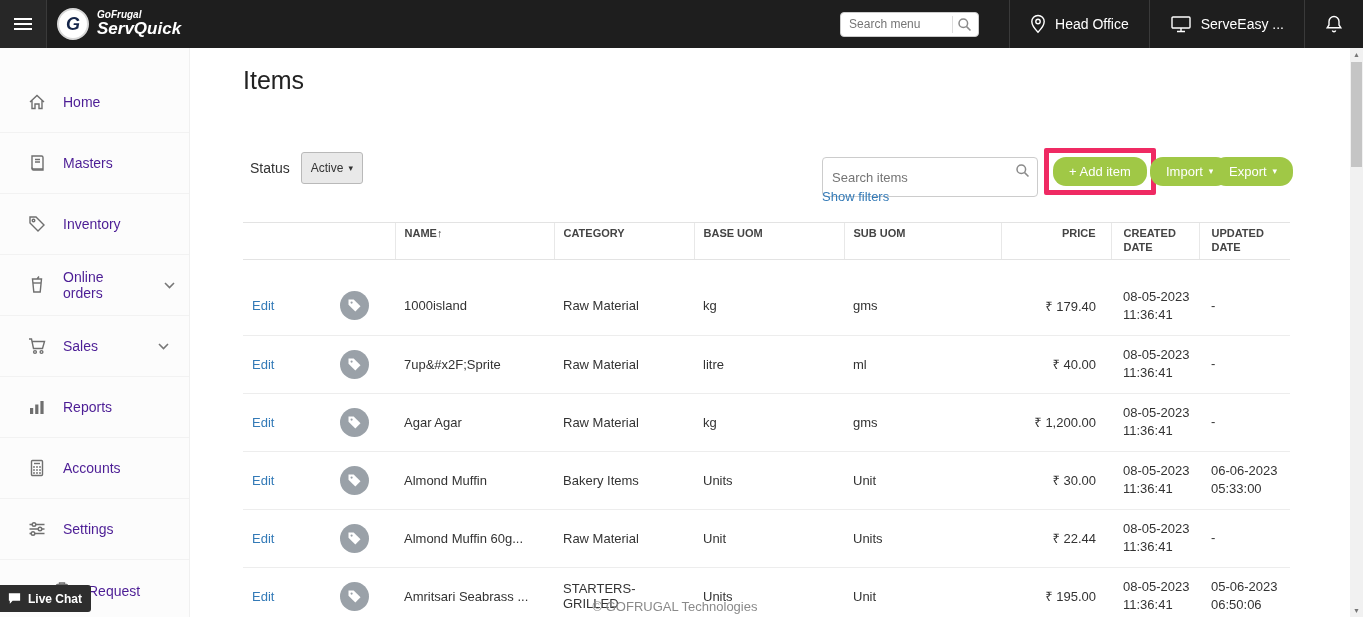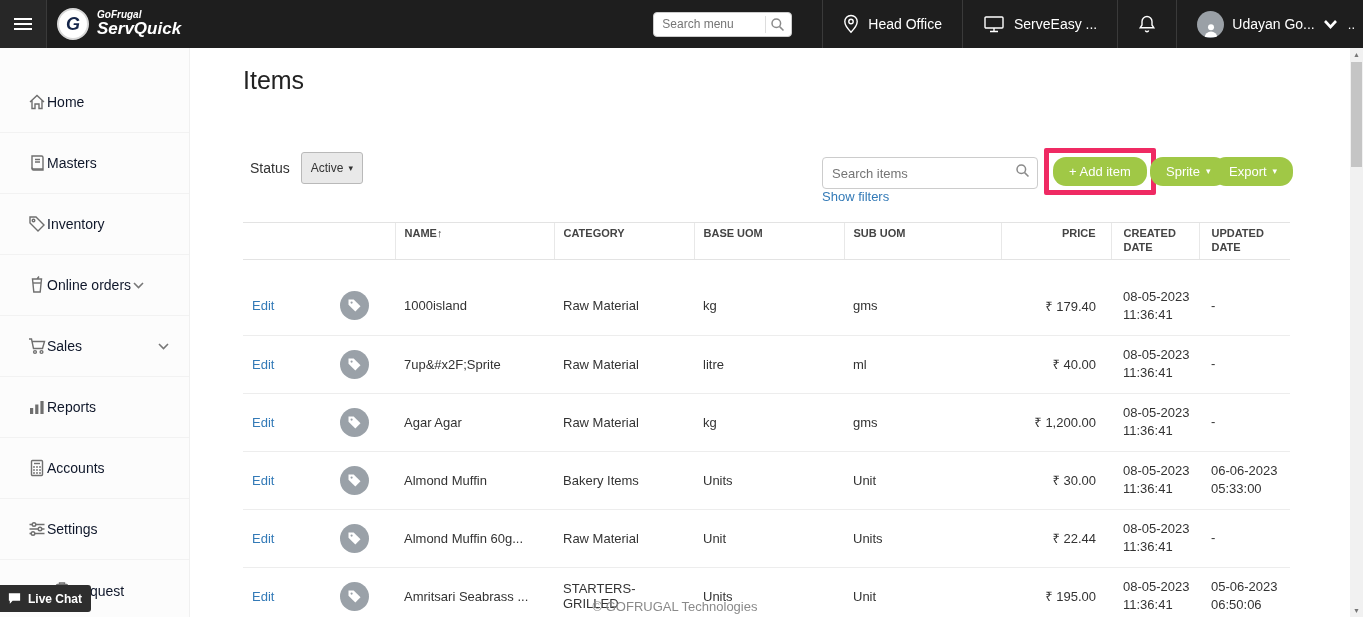--- a/index.html
+++ b/index.html
@@ -34,22 +34,22 @@
     padding:0 20px; border-left:1px solid #3a3a3a; font-size:14px; cursor:pointer; white-space:nowrap; }
   .wicon { stroke:#fff; fill:none; stroke-width:1.4; }
   .avatar { width:27px; height:27px; border-radius:50%; background:#9aa0a6; overflow:hidden;
     display:flex; align-items:flex-end; justify-content:center; flex:none; }
   .user-section { padding-right:8px; gap:8px; }
   .user-trailing { font-size:13px; margin-left:2px; }
 
   
   .sidebar { position:absolute; top:48px; left:0; bottom:0; width:190px;
     background:#fcfcfc; border-right:1px solid #f0f0f0; padding-top:24px; overflow:hidden; }
-  .side-item { height:61px; display:flex; align-items:center; gap:0;
-    padding:0 14px 0 27px; font-size:14px; color:#0f172a; cursor:pointer;
+  .side-item { height:61px; display:flex; align-items:center; gap:16px;
+    padding:0 14px 0 27px; font-size:14px; color:#4c1d95; cursor:pointer;
     border-bottom:1px solid #f2f2f2; }
   .side-item--request { padding-left:52px; border-bottom:none; }
   .icon { width:20px; height:20px; stroke:#6f6f6f; fill:none; stroke-width:1.4; flex:none; }
   .icon.fill { fill:#6f6f6f; stroke:none; }
   .knob { fill:#fcfcfc; }
   .chevron { flex:none; }
   .chevron-end { margin-left:auto; margin-right:6px; }
   .chevron-near { margin-left:2px; }
 
   .livechat { position:absolute; left:0; bottom:5px; z-index:9; background:#2e2e2e; color:#fff;
@@ -61,21 +61,21 @@
   .page-title { position:absolute; left:53px; top:18px; margin:0; font-size:25px; font-weight:400; color:#222; }
 
   .status-group { position:absolute; left:60px; top:104px; display:flex; align-items:center; gap:11px; }
   .status-label { font-size:14px; color:#333; }
   .status-btn { height:32px; padding:0 9px; background:#e9e9e9; border:1px solid #b9b9b9;
     border-radius:3px; font-size:12px; color:#333; display:flex; align-items:center; gap:5px;
     cursor:pointer; font-family:inherit; }
   .caret { font-size:9px; line-height:1; }
 
   .items-search { position:absolute; left:632px; top:109px; width:216px; }
-  .items-search input { width:100%; height:32px; border:1px solid #ccc; border-radius:4px;
+  .items-search input { width:100%; height:40px; border:1px solid #ccc; border-radius:4px;
     padding:0 28px 0 9px; font-size:13px; color:#333; font-family:inherit; }
   .items-search svg { position:absolute; right:8px; top:6px; }
   .show-filters { position:absolute; left:632px; top:141px; font-size:13px; color:#337ab7; text-decoration:none; }
 
   .btn-green { height:29px; background:#a0c846; color:#fff; border:none; border-radius:13px;
     font-size:13px; padding:0 16px; cursor:pointer; display:inline-flex; align-items:center; gap:6px;
     font-family:inherit; white-space:nowrap; }
   .add-wrap { position:absolute; left:854px; top:100px; border:5px solid #ef2a63; border-radius:2px; padding:4px; background:#fff; }
   .import-btn { position:absolute; left:960px; top:109px; }
   .export-btn { position:absolute; left:1023px; top:109px; }
@@ -156,33 +156,20 @@
     <span>ServeEasy ...</span>
   </div>
 
   <div class="top-section">
     <svg class="wicon" width="18" height="20" viewBox="0 0 18 20">
       <path d="M9 2.5 a5 5 0 0 1 5 5 v3.5 l1.8 2.8 H2.2 L4 11 V7.5 a5 5 0 0 1 5-5 Z"></path>
         <path d="M7.3 16.5 a1.8 1.8 0 0 0 3.4 0"></path>
     </svg>
   </div>
 
-  <div class="top-section user-section">
-    <span class="avatar">
-      <svg width="16" height="16" viewBox="0 0 16 16">
-        <circle cx="8" cy="5.2" r="3" fill="#fff"></circle>
-          <path d="M1.8 15 a6.2 5.4 0 0 1 12.4 0 Z" fill="#fff"></path>
-      </svg>
-    </span>
-    <span>Udayan Go...</span>
-    <svg width="15" height="10" viewBox="0 0 15 10">
-      <path d="M2 2 L7.5 8 L13 2" stroke="#fff" stroke-width="2.6" fill="none"></path>
-    </svg>
-    <span class="user-trailing">..</span>
-  </div>
 </header>
 
 <nav class="sidebar">
   <div class="side-item">
     <svg class="icon" viewBox="0 0 20 20">
         <path d="M3 10 L10 3.5 L17 10 M5 8.5 V16.5 H8 V12 H12 V16.5 H15 V8.5"></path>
       </svg>
     <span>Home</span>
   </div>
   <div class="side-item">
@@ -280,21 +267,21 @@
         <circle cx="6.3" cy="6.3" r="4.3"></circle>
         <path d="M9.6 9.6 L13.5 13.5"></path>
       </svg>
   </div>
   <a class="show-filters" href="#">Show filters</a>
 
   <div class="add-wrap">
     <button class="btn-green">+ Add item</button>
   </div>
   <button class="btn-green import-btn">
-    <span>Sprite</span>
+    <span>Import</span>
     <span class="caret">▾</span>
   </button>
   <button class="btn-green export-btn">
     <span>Export</span>
     <span class="caret">▾</span>
   </button>
 
   <div class="table-wrap">
     <table>
       <colgroup>

